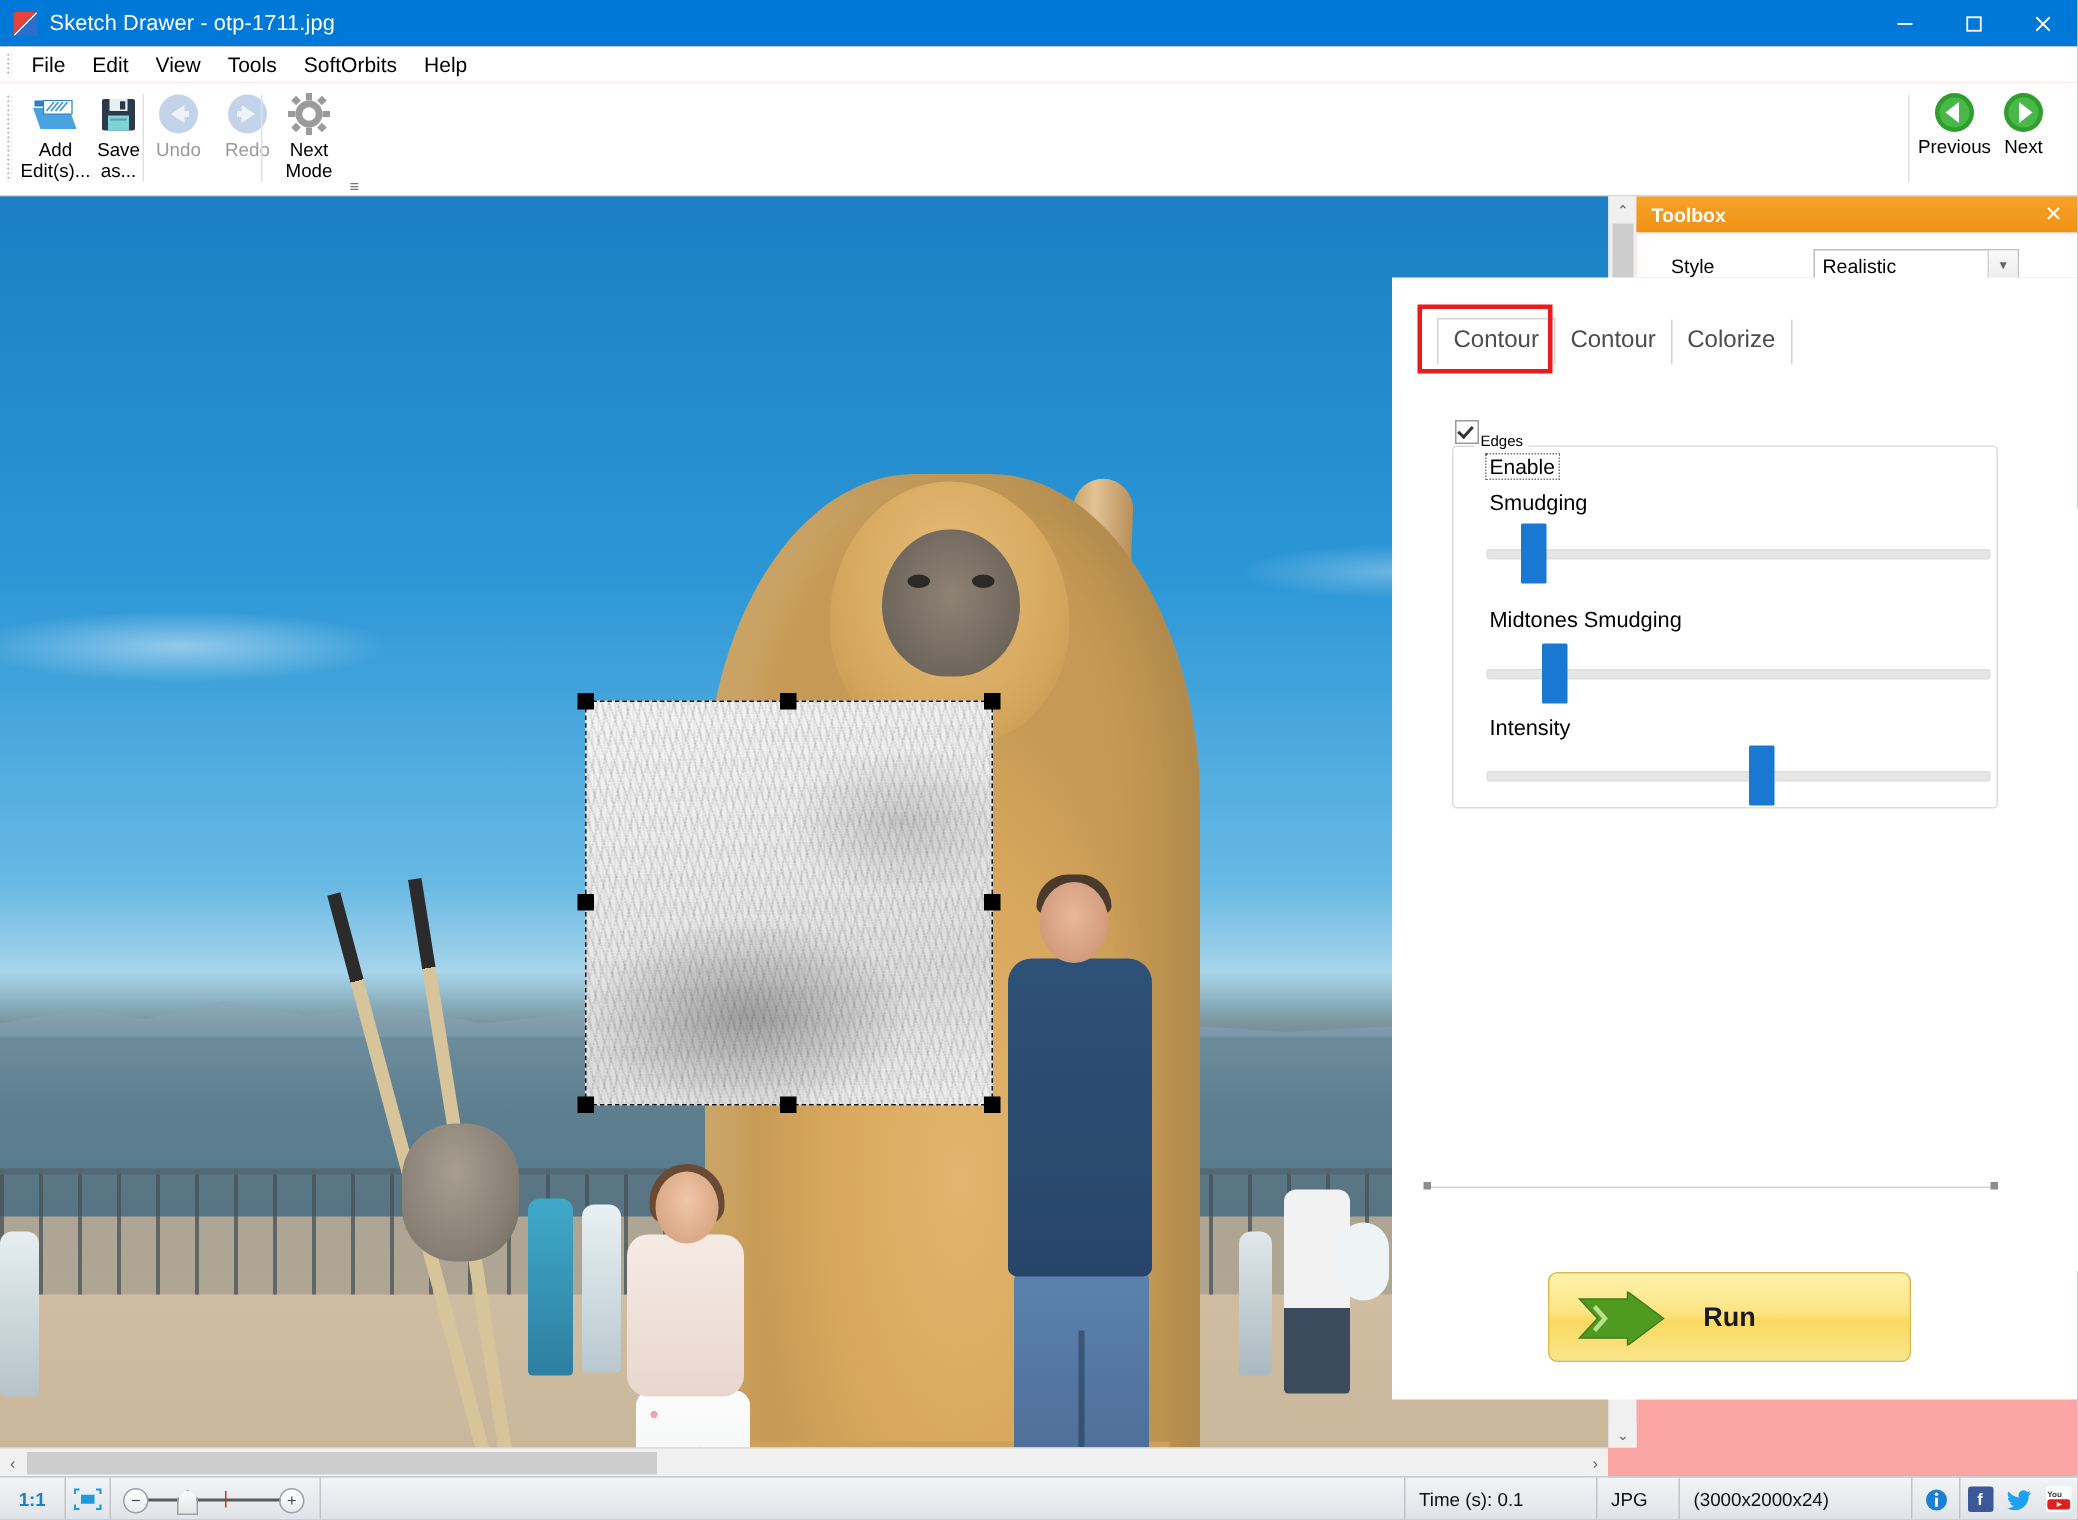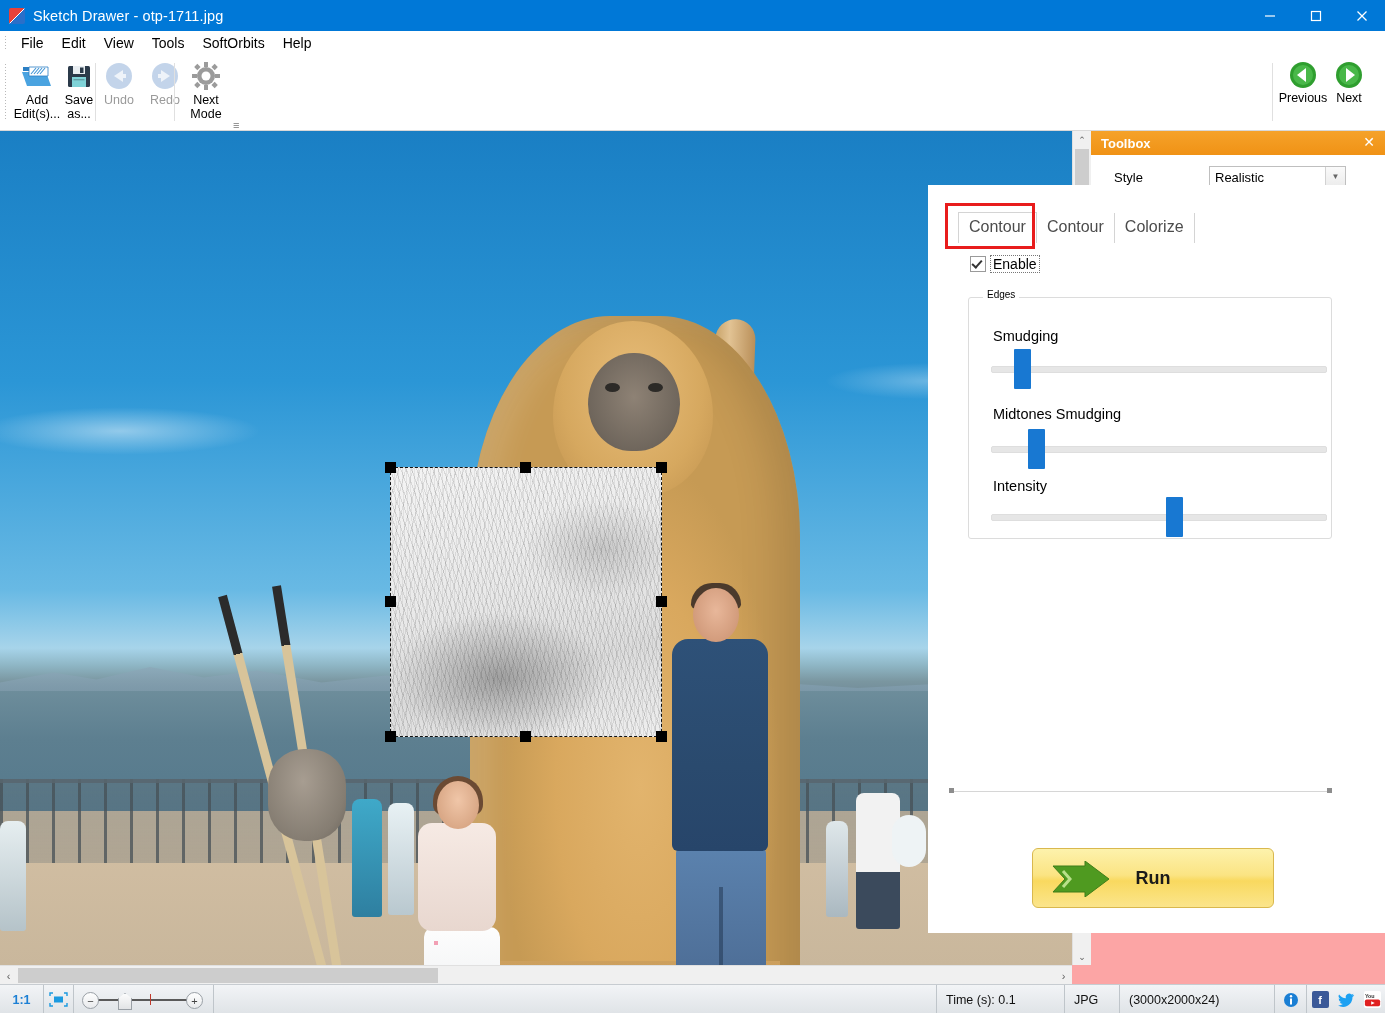--- a/index.html
+++ b/index.html
@@ -336,21 +336,21 @@
   .chk {
     width: 14px; height: 14px; border: 1px solid #9a9a9a; background: #fff;
     position: relative; margin-right: 4px;
   }
   .chk::after {
     content: ""; position: absolute; left: 3px; top: 1px;
     width: 4px; height: 8px; border: solid #333; border-width: 0 2px 2px 0;
     transform: rotate(42deg);
   }
   .enable-lab {
-    font-size: 14px; color: #000; border: 1px dotted #777; padding: 0 2px;
+    font-size: 14px; color: #000; border: 1px dotted #777; padding: 0 2px; margin-top: 47px;
   }
 
   .group {
     position: absolute; border: 1px solid #dcdcdc; border-radius: 3px;
   }
   .group-title {
     position: absolute; top: -9px; left: 14px; background: #fff;
     font-size: 10px; color: #000; padding: 0 4px; text-align: right;
   }
   .slider-label {

